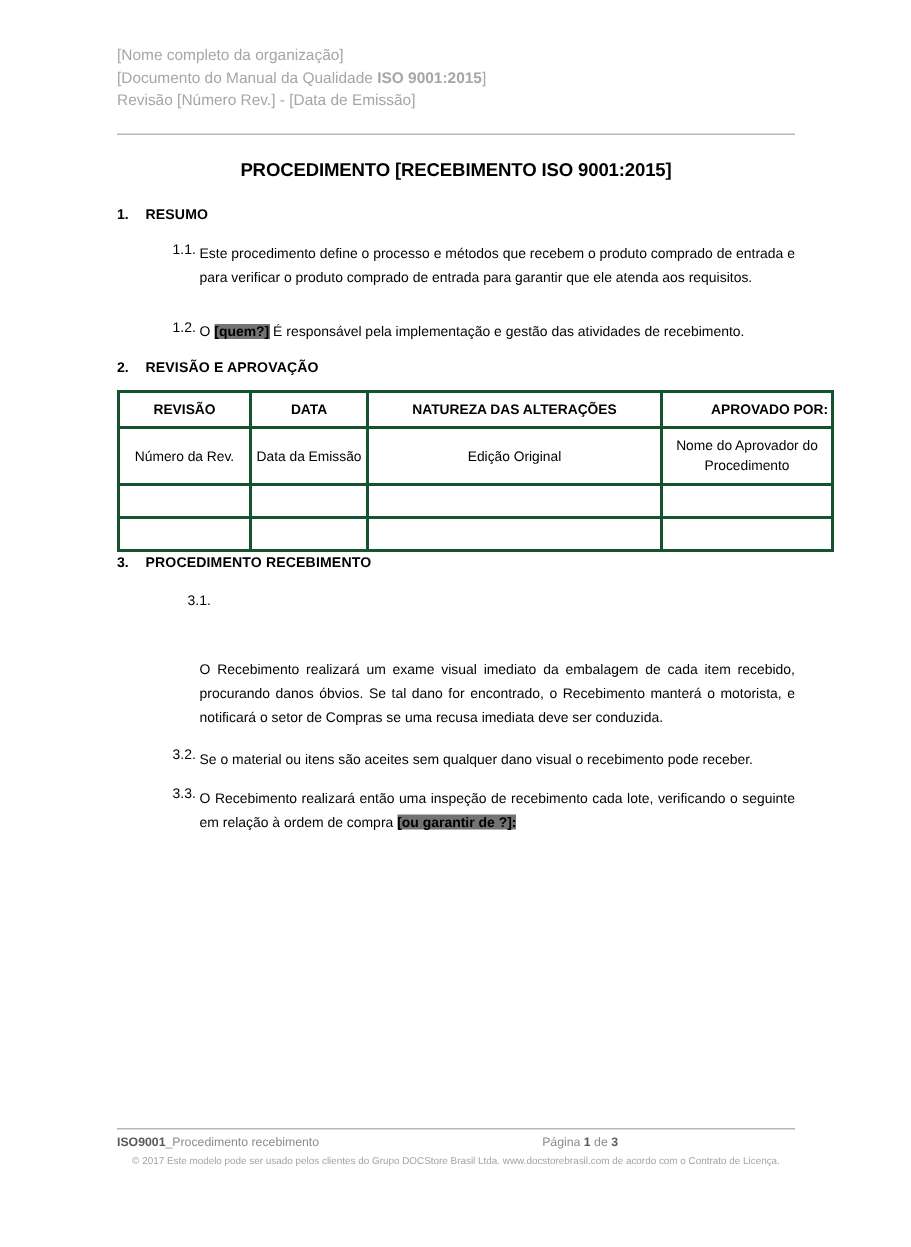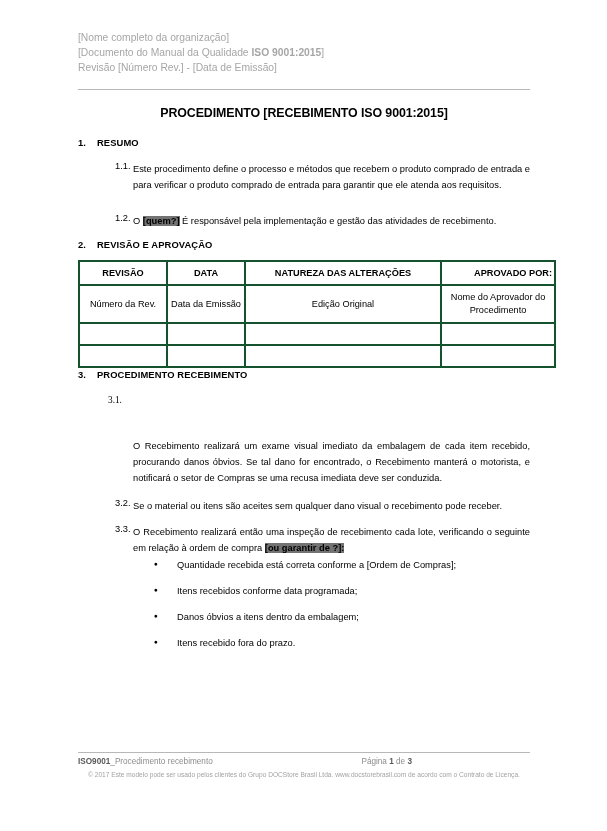--- a/index.html
+++ b/index.html
@@ -232,34 +232,28 @@
         <td class="empty-cell"></td>
         <td class="empty-cell"></td>
         <td class="empty-cell"></td>
       </tr>
     </tbody>
   </table>
 
   <div class="section-num" style="left:78px; top:369px;">3.</div>
   <div class="section-head" style="left:97px; top:369px;">PROCEDIMENTO RECEBIMENTO</div>
 
-  <div class="item-num" style="left:108px; top:395px;font-family:Liberation Serif, serif;">3.1.</div>
+  <div class="item-num" style="left:125px; top:395px;">3.1.</div>
   <div class="item-body" style="left:133px; top:438px; width:397px;">O Recebimento realizará um exame visual imediato da embalagem de cada item recebido, procurando danos óbvios. Se tal dano for encontrado, o Recebimento manterá o motorista, e notificará o setor de  Compras se uma recusa imediata deve ser conduzida.</div>
 
   <div class="item-num" style="left:115px; top:498px;">3.2.</div>
   <div class="item-body nojust" style="left:133px; top:498px; width:397px;">Se o material ou itens são aceites sem qualquer dano visual o recebimento pode receber.</div>
 
   <div class="item-num" style="left:115px; top:524px;">3.3.</div>
   <div class="item-body" style="left:133px; top:524px; width:397px;"><span>O Recebimento realizará então uma inspeção de recebimento cada lote, verificando o seguinte em relação à ordem de compra </span><span class="hl">[ou garantir de ?]:</span></div>
 
-  <ul class="bullet-list">
-    <li>Quantidade recebida está correta conforme a [Ordem de Compras];</li>
-    <li>Itens recebidos conforme data programada;</li>
-    <li>Danos óbvios a itens dentro da embalagem;</li>
-    <li>Itens recebido fora do prazo.</li>
-  </ul>
 
   <div class="footer-rule"></div>
   <div class="footer-left"><b>ISO9001</b><span>_Procedimento recebimento</span></div>
   <div class="footer-right"><span>Página </span><b>1</b><span> de </span><b>3</b></div>
   <div class="footer-copy">© 2017 Este modelo pode ser usado pelos clientes do Grupo DOCStore Brasil Ltda. www.docstorebrasil.com de acordo com o Contrato de Licença.</div>
 
 </div>
 
 </body></html>

